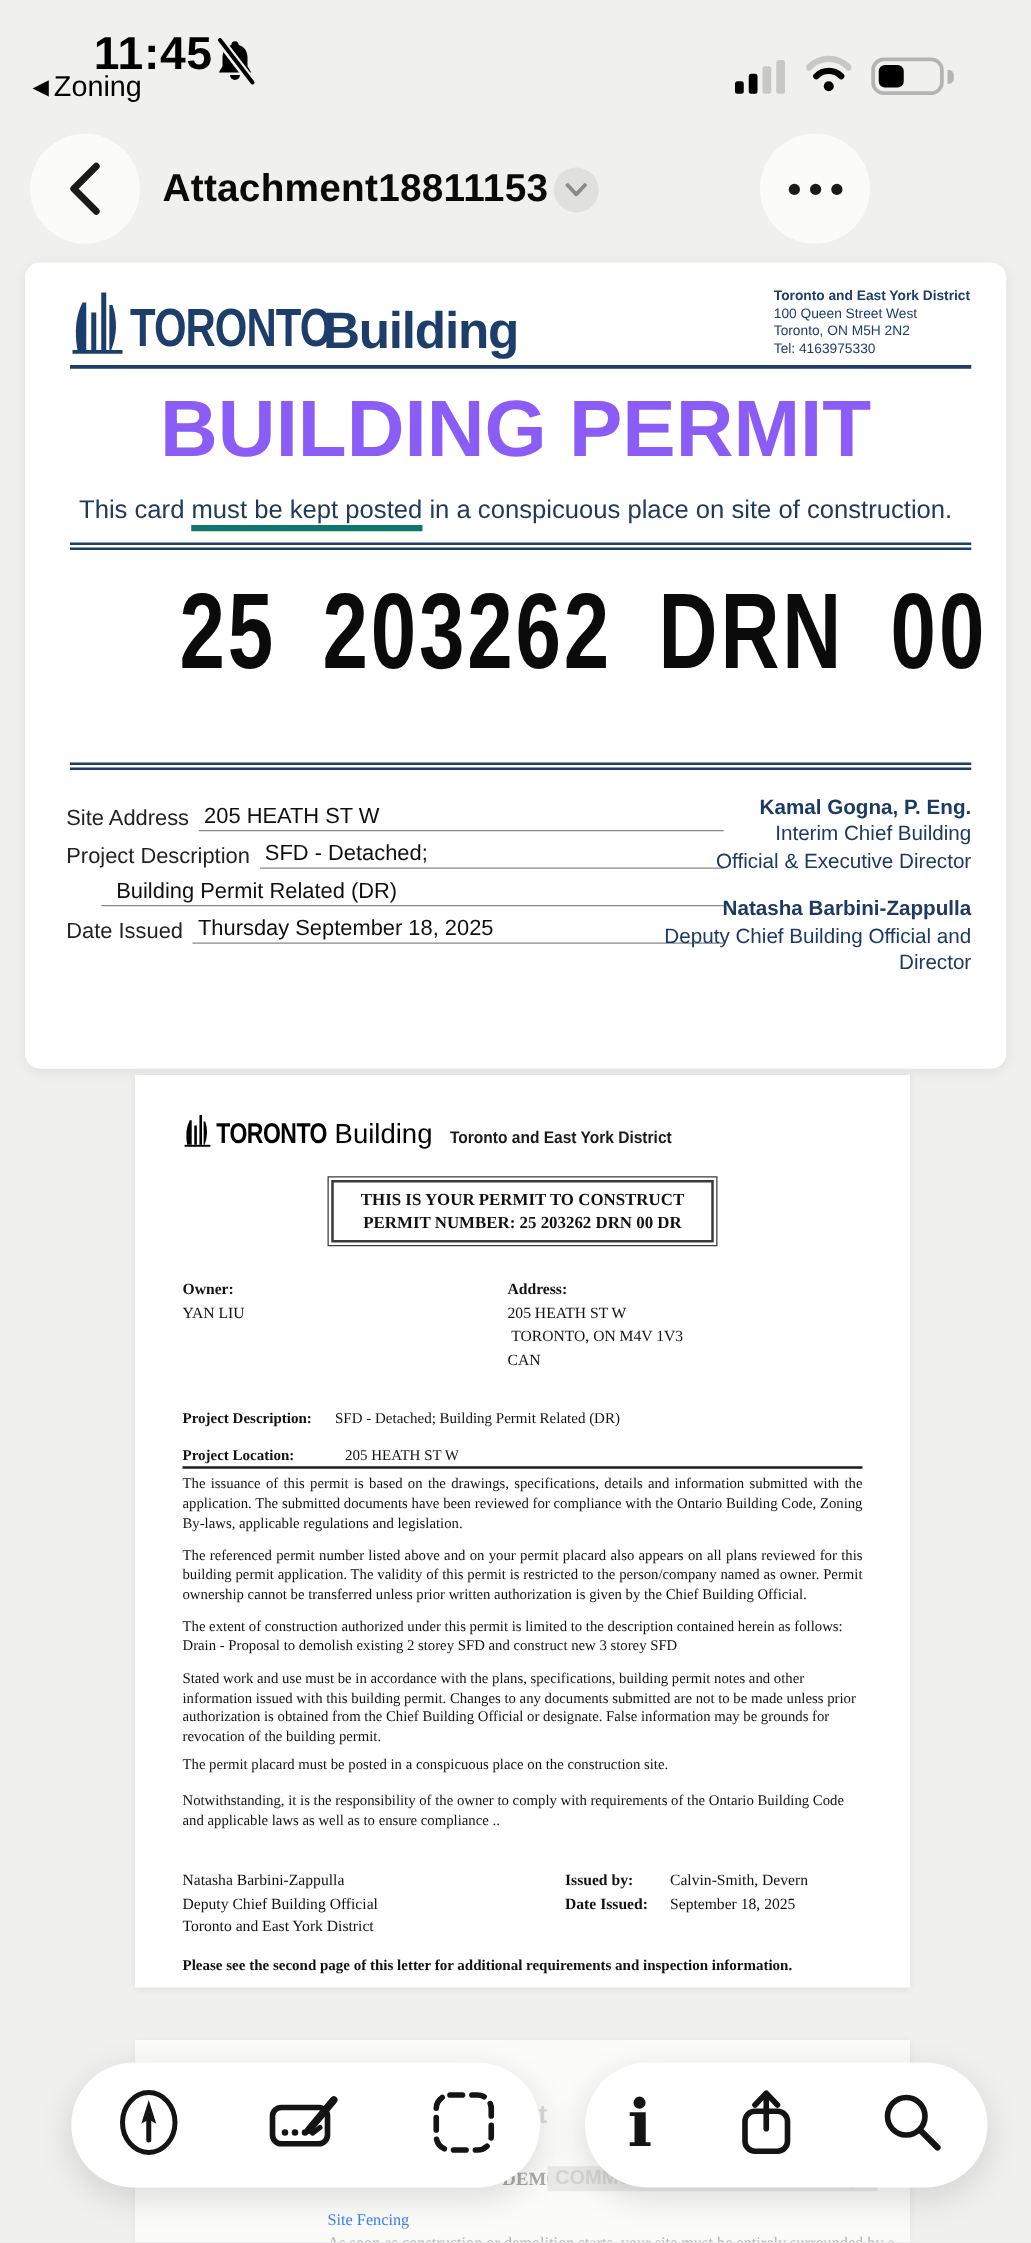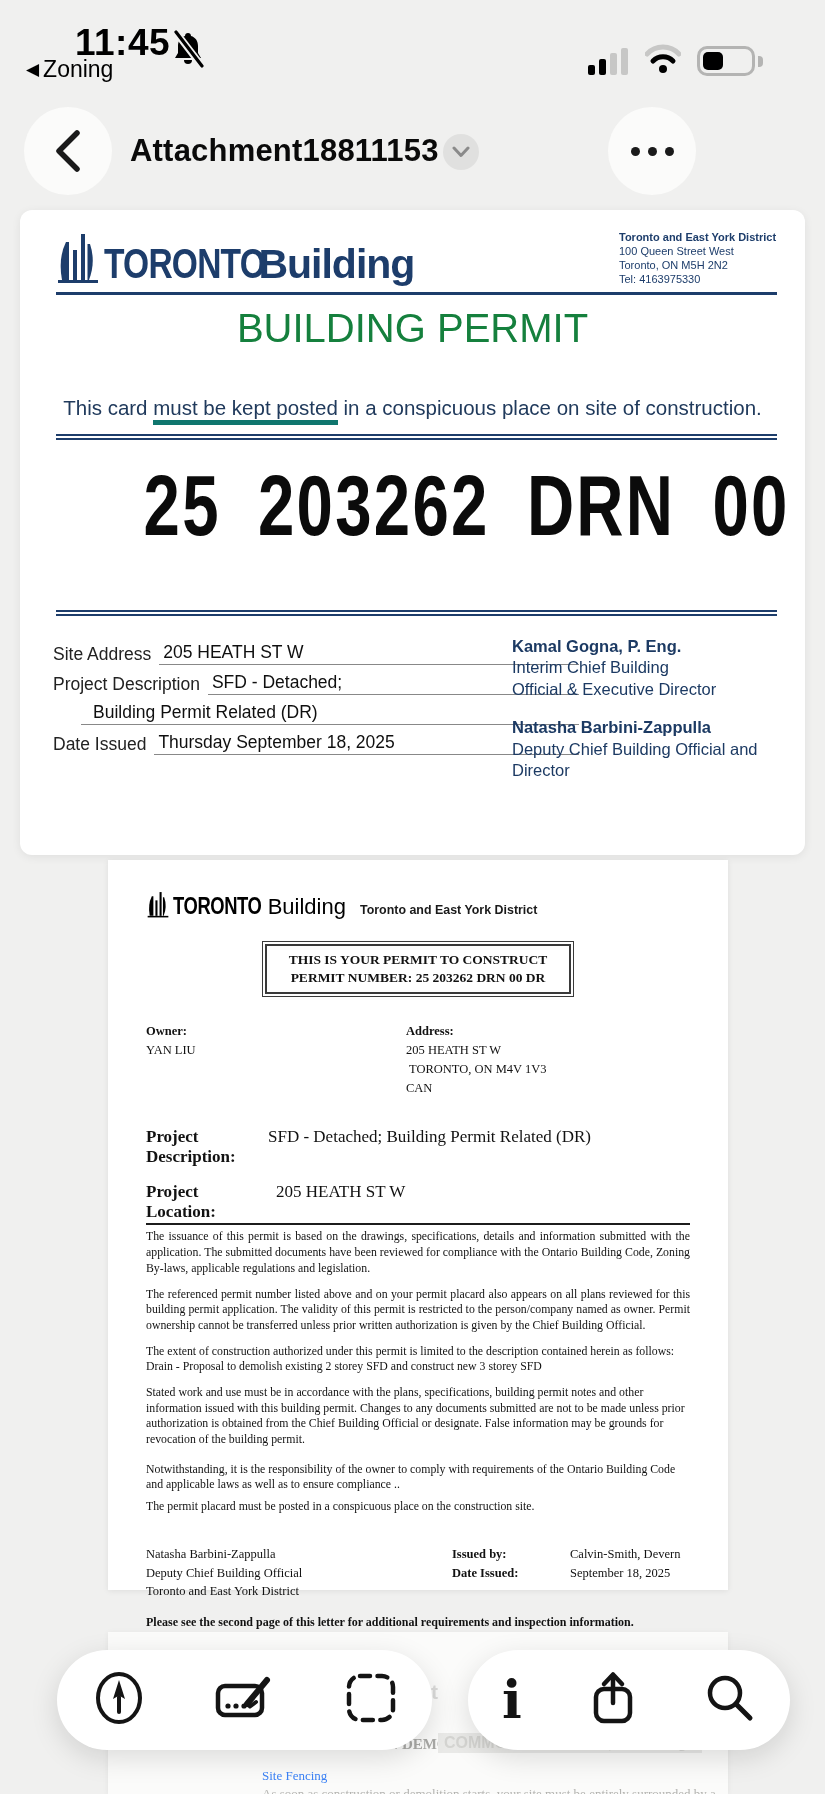--- a/index.html
+++ b/index.html
@@ -32,58 +32,58 @@
   
   .card { position:absolute; left:20px; top:210px; width:785px; height:645px; background:#fff; border-radius:12px;
     box-shadow:0 2px 10px rgba(0,0,0,.07); }
   .p-logo { position:absolute; left:36px; top:20px; display:flex; align-items:flex-end; }
   .p-logo .word { font-size:43px; font-weight:900; color:#1d3d6b; letter-spacing:-1px; transform:scaleX(.78); transform-origin:left bottom; }
   .p-logo .suffix { font-size:41px; font-weight:700; color:#1d3d6b; margin-left:-52px; letter-spacing:-1px; }
   .p-hdr-right { position:absolute; right:26px; top:20px; width:160px; font-size:11px; line-height:1.28; color:#1d3d6b; }
   .p-hdr-right .b1 { font-weight:700; }
   .rule { position:absolute; left:36px; right:28px; height:3px; background:#1d3d6b; }
   .double-rule { position:absolute; left:36px; right:28px; height:6px; border-top:2px solid #1d3d6b; border-bottom:2px solid #1d3d6b; }
-  .p-title { position:absolute; left:0; right:0; top:96px; text-align:center; font-size:40px; font-weight:400;
-    color:#15803d; letter-spacing:0; }
+  .p-title { position:absolute; left:0; right:0; top:96px; text-align:center; font-size:64px; font-weight:700;
+    color:#8b5cf6; letter-spacing:0; }
   .p-notice { position:absolute; left:0; right:0; top:186px; text-align:center; font-size:20.5px; color:#1f3least; color:#203a5c; }
   .p-notice .u { border-bottom:5px solid #0f766e; padding-bottom:1px; }
   .p-number { position:absolute; left:0; right:0; top:246px; text-align:center; white-space:nowrap; }
   .p-number span { display:inline-block; font-size:86px; font-weight:700; color:#0b0b0b; letter-spacing:3px;
     word-spacing:22px; transform:scaleX(.76); transform-origin:center; }
   .fields { position:absolute; left:33px; top:430px; width:526px; font-size:17.5px; color:#1b1b1b; }
   .frow { display:flex; align-items:flex-end; margin-bottom:5px; height:25px; }
   .frow .lbl { white-space:nowrap; margin-right:8px; color:#222; }
   .frow .val { flex:1; border-bottom:1.5px solid #888; padding:0 0 1px 4px; white-space:nowrap; color:#0f0f0f; }
   .frow.cont .val { margin-left:28px; padding-left:12px; }
-  .officials { position:absolute; right:28px; top:426px; width:265px; text-align:left; font-size:16.5px; line-height:1.3; color:#1c3a63; }
+  .officials { position:absolute; right:28px; top:426px; width:265px; text-align:right; font-size:16.5px; line-height:1.3; color:#1c3a63; }
   .officials .nm { font-weight:700; }
   .officials .gap { height:17px; }
   
   .page2 { position:absolute; left:108px; top:860px; width:620px; height:730px; background:#fff;
     box-shadow:0 1px 6px rgba(0,0,0,.08); padding:30px 38px 0; font-family:"Liberation Serif", serif; color:#121212; }
   .l-logo { display:flex; align-items:flex-end; }
   .l-logo .word { font-family:"Liberation Sans", sans-serif; font-size:23px; font-weight:900; letter-spacing:-.5px; color:#000; transform:scaleX(.8); transform-origin:left bottom; }
   .l-logo .suffix { font-family:"Liberation Sans", sans-serif; font-size:22px; font-weight:500; color:#000; margin-left:-16px; }
   .l-logo .district { font-family:"Liberation Sans", sans-serif; font-size:13.5px; font-weight:700; color:#1a1a1a; margin:0 0 3px 14px; transform:scaleX(.92); transform-origin:left bottom; }
   .permit-box { width:306px; margin:24px auto 0; border:2px solid #3a3a3a; outline:1px solid #3a3a3a; outline-offset:2px;
     text-align:center; font-weight:700; font-size:13.5px; line-height:1.35; padding:5px 2px; }
   .cols { display:flex; margin-top:28px; font-size:12.5px; line-height:1.5; }
   .cols .c1 { width:260px; }
   .b { font-weight:700; }
-  .kv { display:flex; font-size:17px; }
+  .kv { display:flex; font-size:12px; }
   .kv .k { font-weight:700; width:122px; }
   .pd { margin-top:30px; } .pl { margin-top:15px; }
   .pl .k { width:122px; } .pl .v { margin-left:8px; }
   .ward { margin-top:24px; font-size:12.5px; font-weight:700; text-decoration:underline; }
   .ward-rule { height:2px; background:#1c1c1c; margin-top:1px; }
   .para { font-size:11.8px; line-height:1.33; margin-top:10px; }
   .just { text-align:justify; }
   .sigblk { display:flex; margin-top:30px; font-size:12.5px; line-height:1.5; }
   .sigblk .right { margin-left:auto; width:238px; }
-  .sigblk .r { display:flex;gap:34px; }
+  .sigblk .r { display:flex; }
   .sigblk .r .k { font-weight:700; width:84px; }
   .foot { margin-top:14px; font-size:12px; font-weight:700; }
   
   .page3 { position:absolute; left:108px; top:1632px; width:620px; height:162px; background:#fbfbfa;
     box-shadow:0 1px 6px rgba(0,0,0,.06); font-family:"Liberation Serif", serif; overflow:hidden; }
   .g-logo { position:absolute; left:30px; top:48px; width:560px; height:34px; opacity:.33; filter:blur(.4px);
     font-family:"Liberation Sans", sans-serif; font-weight:800; font-size:21px; color:#9a9a98; white-space:nowrap; }
   .g-heading { position:absolute; left:154px; top:104px; font-size:15px; font-weight:700; color:#a9a9a6; white-space:nowrap; }
   .g-mark { position:absolute; left:330px; top:101px; font-family:"Liberation Sans", sans-serif; font-size:16px; font-weight:700;
     color:#d4d4d1; background:#e9e9e7; padding:1px 6px; white-space:nowrap; }
@@ -235,22 +235,22 @@
     </div>
     <div class="kv pl">
       <span class="k">Project Location:</span>
       <span class="v">205 HEATH ST W</span>
     </div>
     <div class="ward-rule"></div>
     <div class="para just" style="margin-top:4px">The issuance of this permit is based on the drawings, specifications, details and information submitted with the application. The submitted documents have been reviewed for compliance with the Ontario Building Code, Zoning By-laws, applicable regulations and legislation.</div>
     <div class="para just">The referenced permit number listed above and on your permit placard also appears on all plans reviewed for this building permit application. The validity of this permit is restricted to the person/company named as owner. Permit ownership cannot be transferred unless prior written authorization is given by the Chief Building Official.</div>
     <div class="para">The extent of construction authorized under this permit is limited to the description contained herein as follows: Drain - Proposal to demolish existing 2 storey SFD and construct new 3 storey SFD</div>
     <div class="para">Stated work and use must be in accordance with the plans, specifications, building permit notes and other information issued with this building permit. Changes to any documents submitted are not to be made unless prior authorization is obtained from the Chief Building Official or designate. False information may be grounds for revocation of the building permit.</div>
+    <div class="para" style="margin-top:6px">The permit placard must be posted in a conspicuous place on the construction site.</div>
     <div class="para" style="margin-top:14px">Notwithstanding, it is the responsibility of the owner to comply with requirements of the Ontario Building Code and applicable laws as well as to ensure compliance ..</div>
-    <div class="para" style="margin-top:6px">The permit placard must be posted in a conspicuous place on the construction site.</div>
     <div class="sigblk">
       <div class="left">
         <div>Natasha Barbini-Zappulla</div>
         <div>Deputy Chief Building Official</div>
         <div>Toronto and East York District</div>
       </div>
       <div class="right">
         <div class="r">
             <span class="k">Issued by:</span>
             <span>Calvin-Smith, Devern</span>

